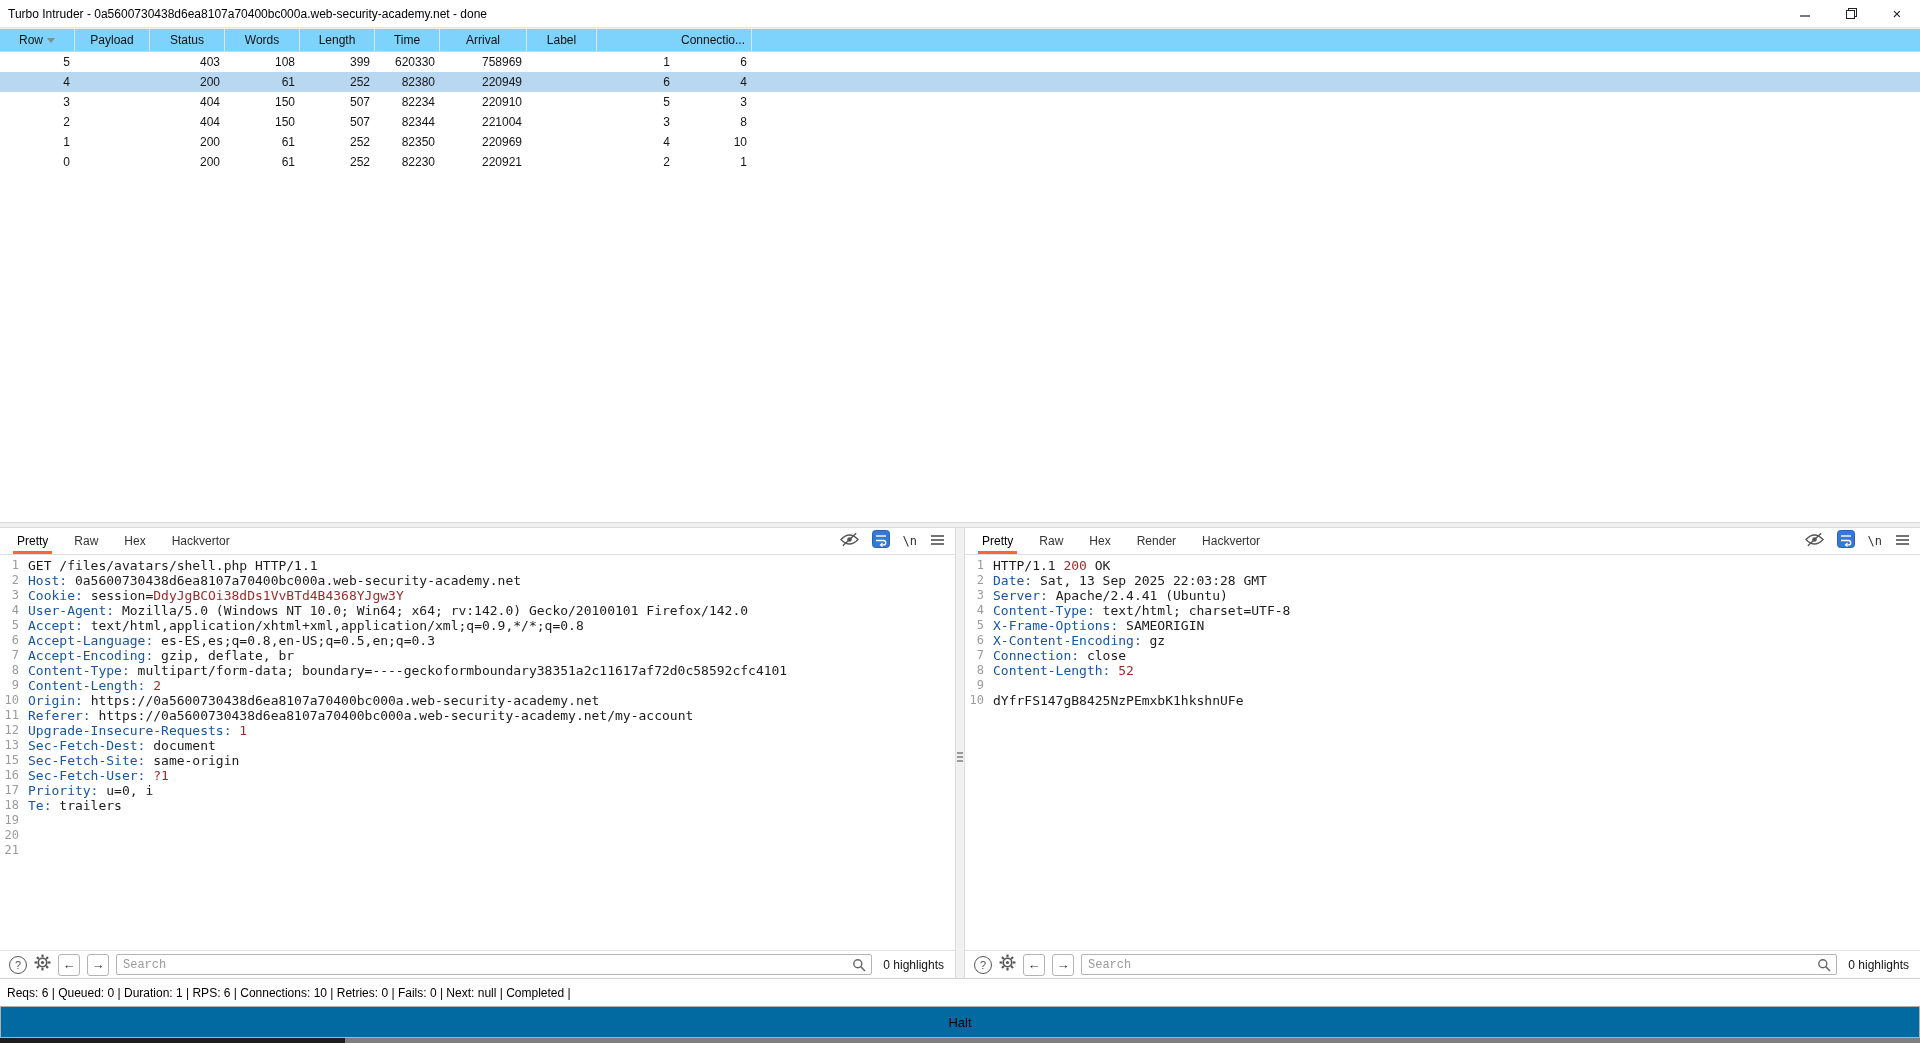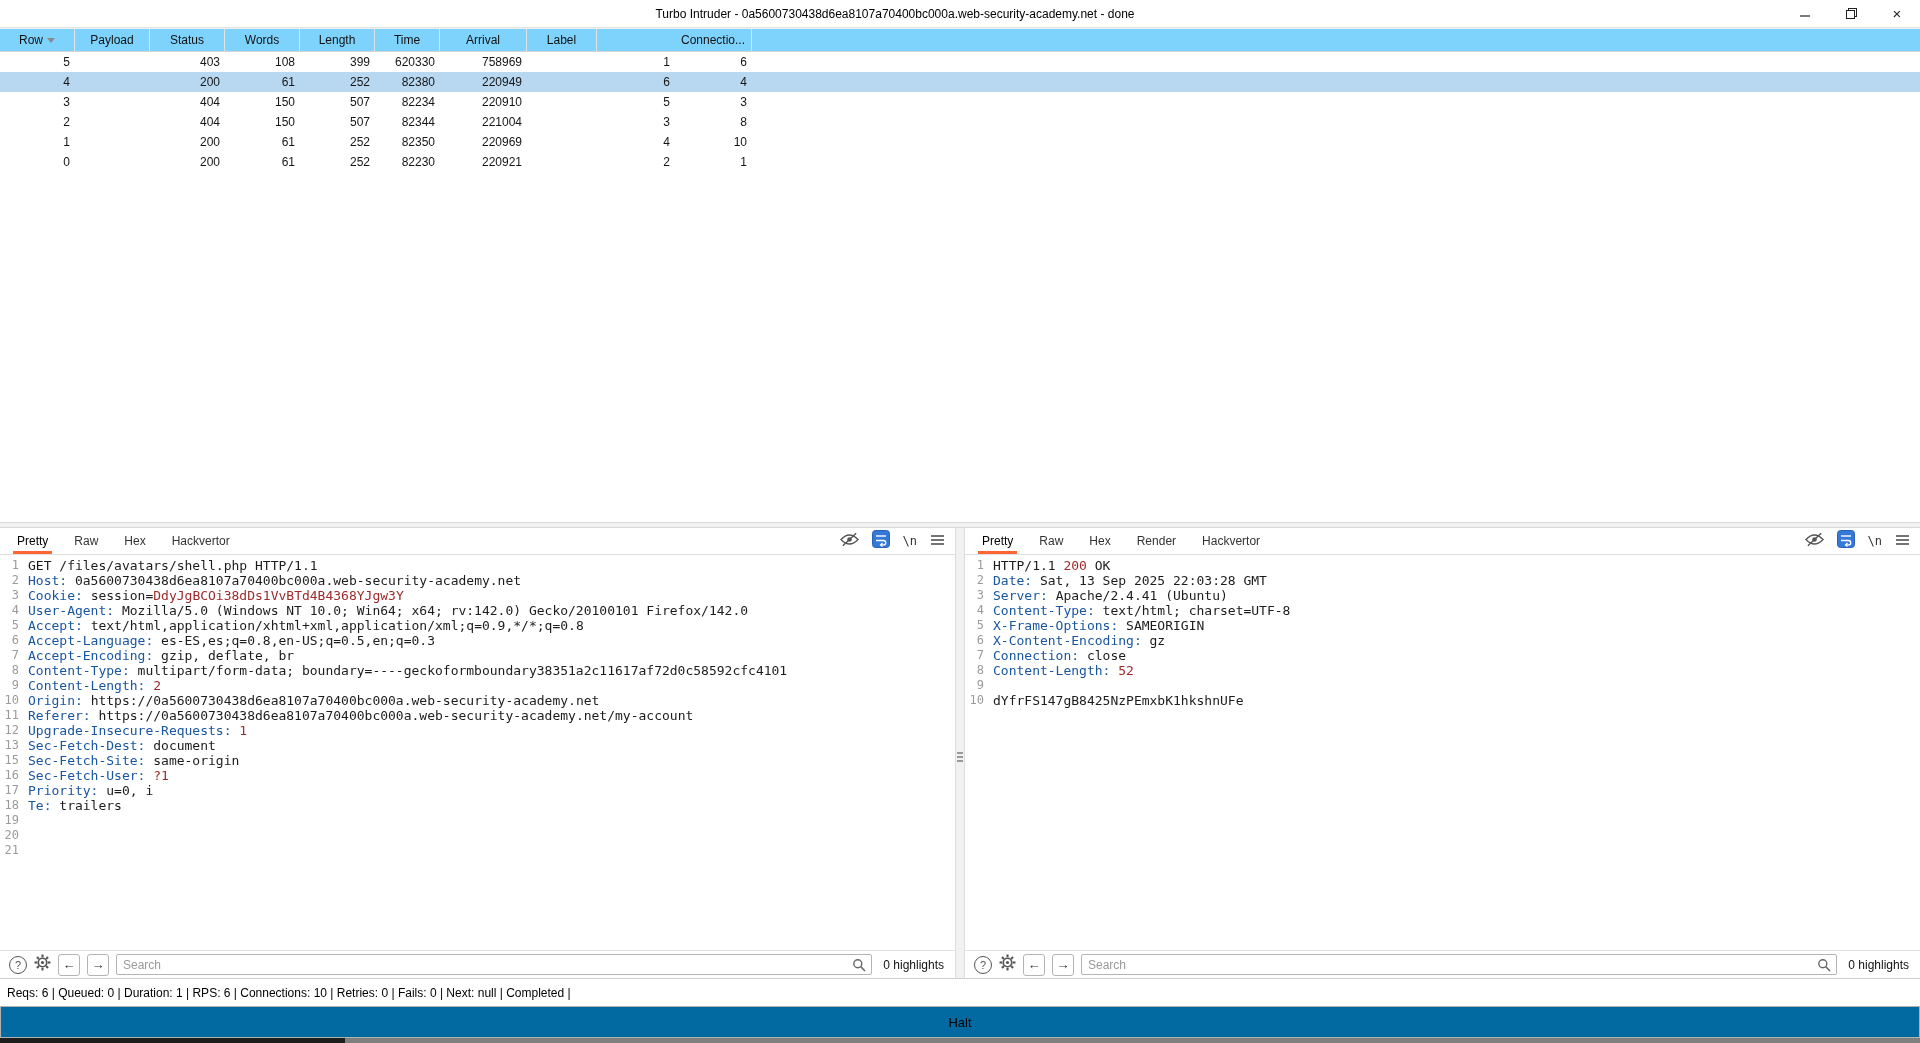--- a/index.html
+++ b/index.html
@@ -2,21 +2,21 @@
 <html><head>
 <meta charset="utf-8">
 <style>
   * { box-sizing: border-box; margin: 0; padding: 0; }
   html,body { width:1920px; height:1043px; overflow:hidden; background:#fff;
               font-family:"Liberation Sans", sans-serif; }
   .window { width:1920px; height:1043px; display:flex; flex-direction:column; background:#fff; }
 
   
   .titlebar { height:28px; flex:none; display:flex; align-items:center; background:#fff;
-              border-bottom:1px solid #e6e6e6;text-align:center; }
+              border-bottom:1px solid #e6e6e6; }
   .title-text { font-size:12px; color:#000; padding-left:8px; flex:1; white-space:nowrap; }
   .win-controls { display:flex; height:100%; }
   .win-btn { width:46px; height:100%; display:flex; align-items:center; justify-content:center;
              color:#222; cursor:default; }
   .win-btn.close { font-size:15px; }
 
   
   .table-area { height:494px; flex:none; display:flex; flex-direction:column; background:#fff; overflow:hidden; }
   .thead { height:24px; flex:none; display:flex; align-items:stretch; background:#7dd3fc;
            border-top:1px solid #efefef; border-bottom:1px solid #d5d5d5; font-size:12px; color:#111; }
@@ -64,21 +64,21 @@
   
   .searchbar { height:28px; flex:none; display:flex; align-items:center; gap:7px; padding:0 9px;
                border-top:1px solid #e2e2e2; background:#fff; }
   .round-icon { width:18px; height:18px; border:1.4px solid #555; border-radius:50%; display:flex;
                 align-items:center; justify-content:center; font-size:11px; color:#555; flex:none; }
   .nav-btn { width:22px; height:22px; border:1px solid #b4b4b4; border-radius:3px; background:#fff;
              display:flex; align-items:center; justify-content:center; font-size:13px; color:#333; flex:none; }
   .search-field { position:relative; flex:1; height:21px; border:1px solid #b4b4b4; border-radius:2px;
                   background:#fff; display:flex; align-items:center; }
   .search-field input { border:none; outline:none; width:100%; height:100%; font-size:12px;
-                        padding:0 24px 0 6px; color:#1d4ed8; font-family:Liberation Sans, sans-serif;
+                        padding:0 24px 0 6px; color:#1d4ed8; font-family:Liberation Mono, monospace;
                         background:transparent; }
   .search-field input::placeholder { color:#9a9a9a; }
   .mag { position:absolute; right:5px; top:3px; }
   .highlights { font-size:12px; color:#111; white-space:nowrap; margin:0 2px 0 4px;text-align:center; }
 
   
   .statusbar { height:28px; flex:none; display:flex; align-items:center; padding-left:7px;
                border-top:1px solid #cfcfcf; background:#fff; font-size:12px; color:#000; white-space:nowrap; }
   .halt-row { height:32px; flex:none; }
   .halt { width:100%; height:100%; background:#0369a1; border:1px solid #b1b1b1; font-size:13px;

